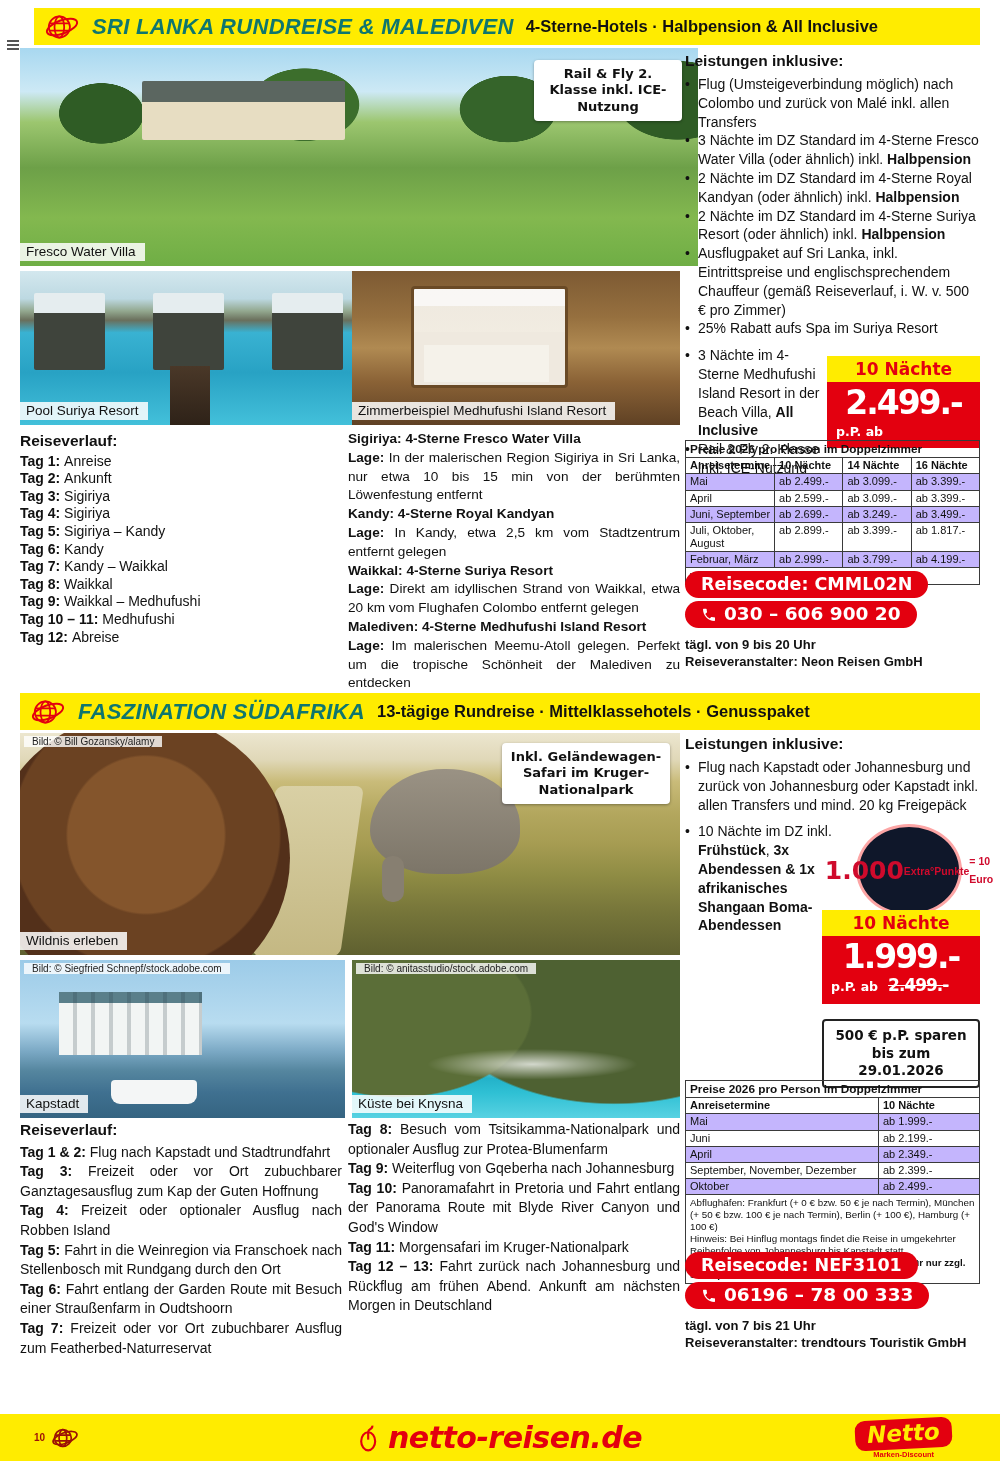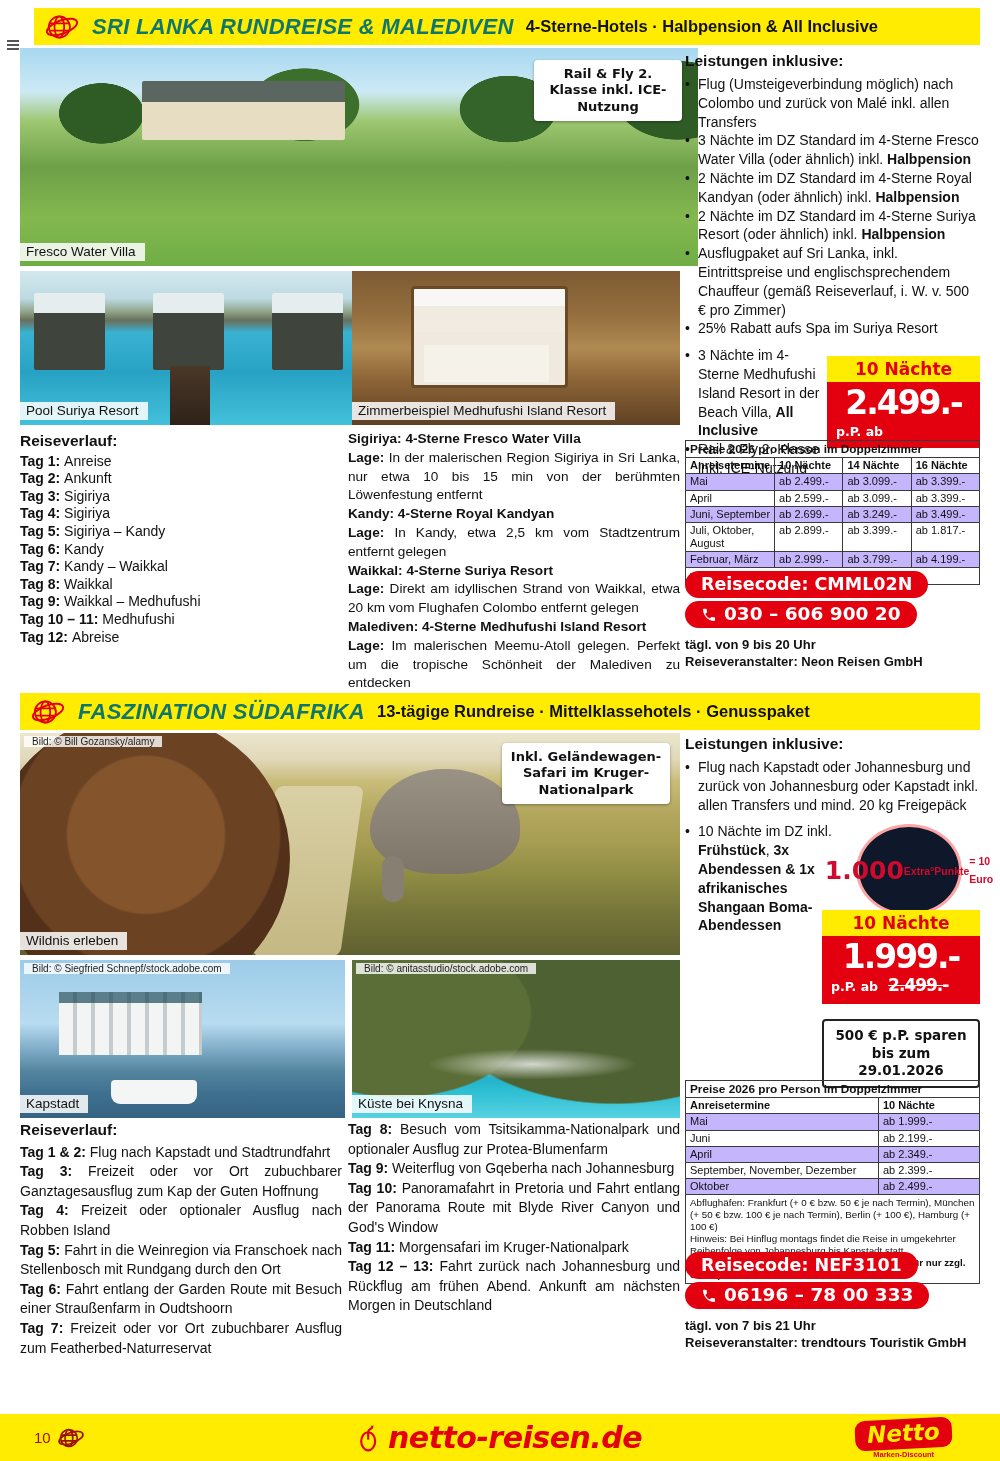--- a/index.html
+++ b/index.html
@@ -124,21 +124,21 @@
   .pill.phonep{font-size:18.5px;}
   .side1 .codep{top:519px;} .side1 .phonep{top:549px;}
   .side1 .hours{top:585px;} .side1 .oper{top:602px;}
   .side2 .codep{top:517px;} .side2 .phonep{top:547px;}
   .side2 .hours{top:583px;} .side2 .oper{top:600px;}
   .meta{position:absolute;left:0;font-weight:bold;font-size:13px;line-height:15px;white-space:nowrap;}
 
   
   .footer{position:absolute;left:0;top:1414px;width:1000px;height:47px;background:#ffec00;display:flex;align-items:center;}
   .f-left{display:flex;align-items:center;gap:6px;margin-left:34px;}
-  .f-num{color:#9c1006;font-weight:normal;font-size:15px;}
+  .f-num{color:#9c1006;font-weight:bold;font-size:10px;}
   .f-center{position:absolute;left:0;right:0;display:flex;align-items:center;justify-content:center;gap:8px;cursor:pointer;}
   .f-url{color:#e3000f;font-family:"DejaVu Sans",sans-serif;font-weight:bold;font-style:italic;font-size:30px;letter-spacing:-.5px;}
   .f-right{position:absolute;right:48px;top:5px;text-align:center;}
   .n-box{background:#e3000f;color:#ffec00;font-style:italic;font-weight:800;font-size:23px;padding:1px 12px 3px;border-radius:10px;transform:rotate(-3deg);font-family:"DejaVu Sans",sans-serif;}
   .n-sub{color:#e3000f;font-size:7.5px;font-weight:bold;margin-top:1px;}
 </style>
 </head>
 <body>
 
 <div class="menu">

